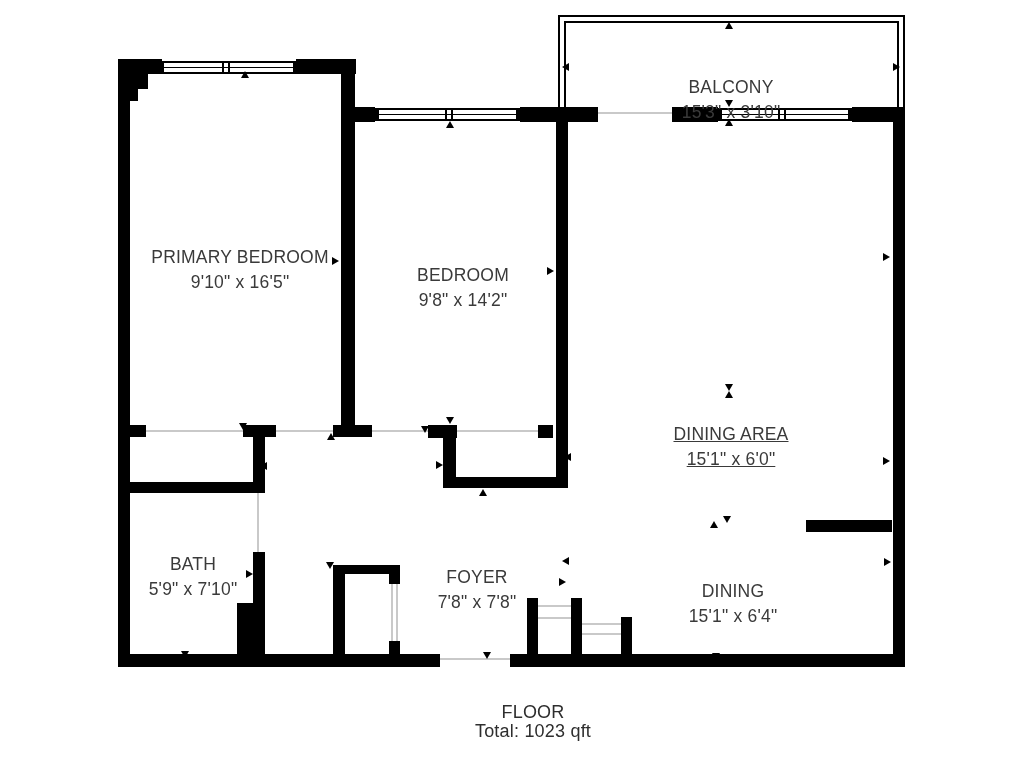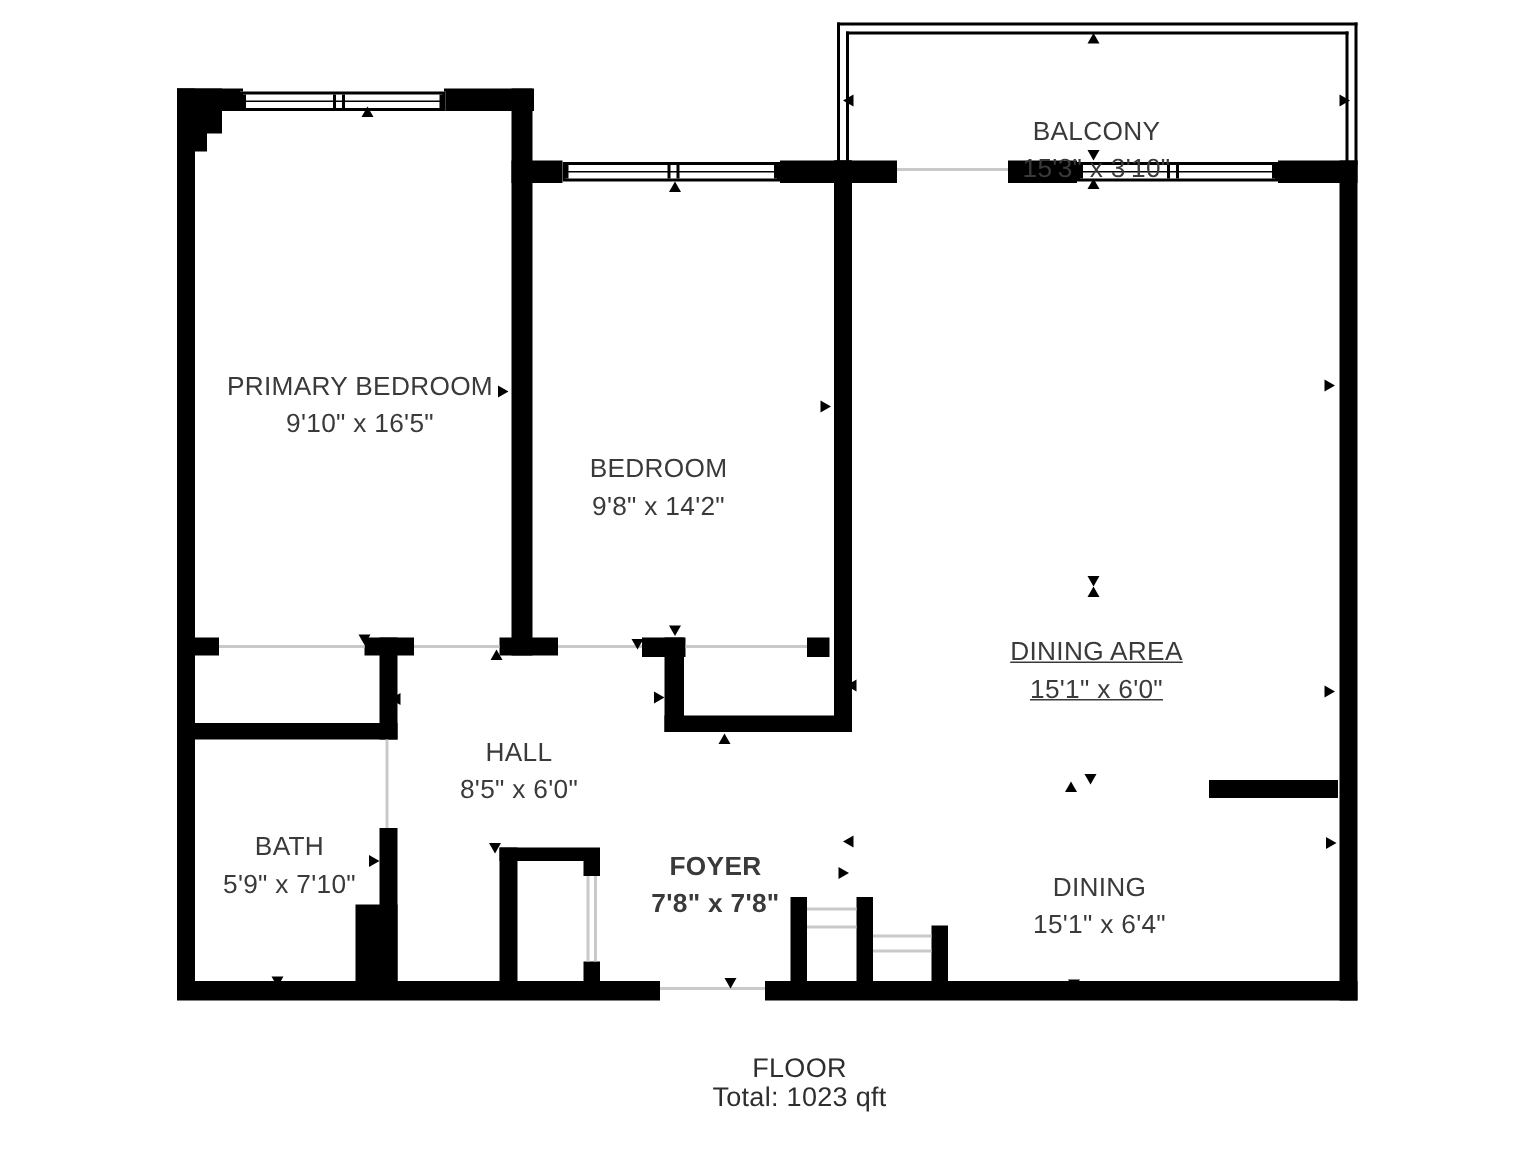--- a/index.html
+++ b/index.html
@@ -136,37 +136,33 @@
     <div class="arr arr-down" style="left: 483px; top: 652px;"></div>
     <div class="arr arr-down" style="left: 181px; top: 651px;"></div>
     <div class="room" style="left: 731px; top: 82px; margin-top: 18px;">
       <div class="room-name">BALCONY</div>
       <div class="room-dims">15'3" x 3'10"</div>
     </div>
     <div class="room" style="left: 240px; top: 270px;">
       <div class="room-name">PRIMARY BEDROOM</div>
       <div class="room-dims">9'10" x 16'5"</div>
     </div>
-    <div class="room" style="left: 439px; top: 288px; margin-top: 37px;">
+    <div class="room" style="left: 463px; top: 288px;">
       <div class="room-name">BEDROOM</div>
       <div class="room-dims">9'8" x 14'2"</div>
     </div>
     <div class="room" style="left: 731px; top: 447px; text-decoration: underline;">
       <div class="room-name">DINING AREA</div>
       <div class="room-dims">15'1" x 6'0"</div>
     </div>
-    <div class="room" style="left: 346px; top: 514px;">
-      <div class="room-name">HALL</div>
-      <div class="room-dims">8'5" x 6'0"</div>
-    </div>
     <div class="room" style="left: 193px; top: 577px;">
       <div class="room-name">BATH</div>
       <div class="room-dims">5'9" x 7'10"</div>
     </div>
-    <div class="room" style="left: 477px; top: 590px; font-weight: bold;">
+    <div class="room" style="left: 477px; top: 590px;">
       <div class="room-name">FOYER</div>
       <div class="room-dims">7'8" x 7'8"</div>
     </div>
     <div class="room" style="left: 733px; top: 604px;">
       <div class="room-name">DINING</div>
       <div class="room-dims">15'1" x 6'4"</div>
     </div>
   </div>
 
 </body></html>

